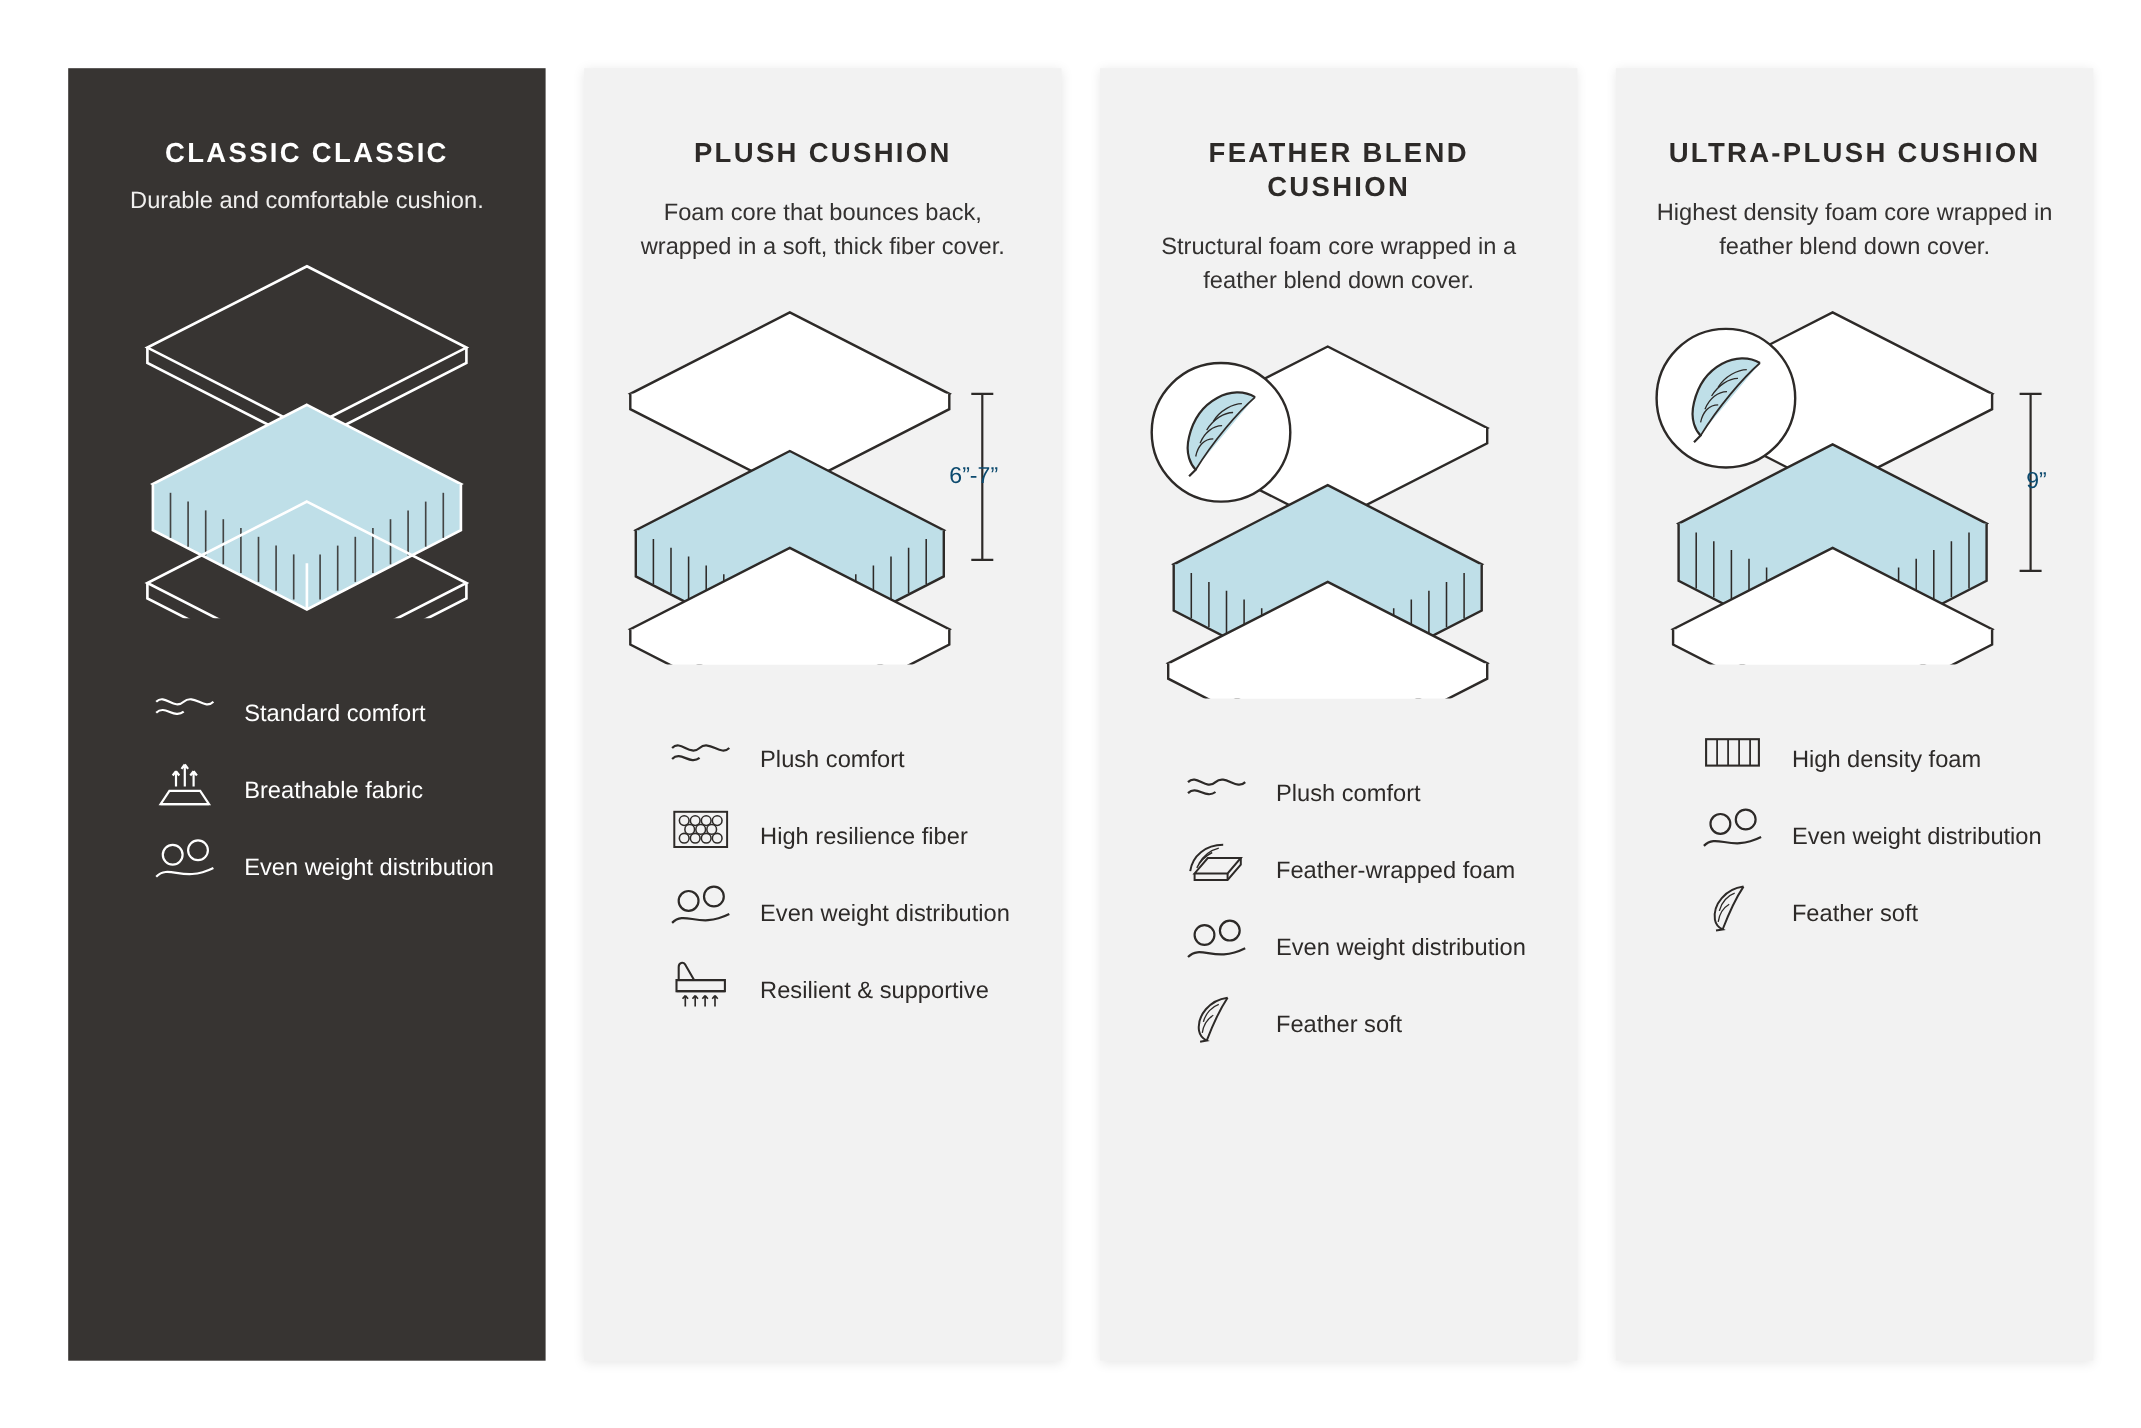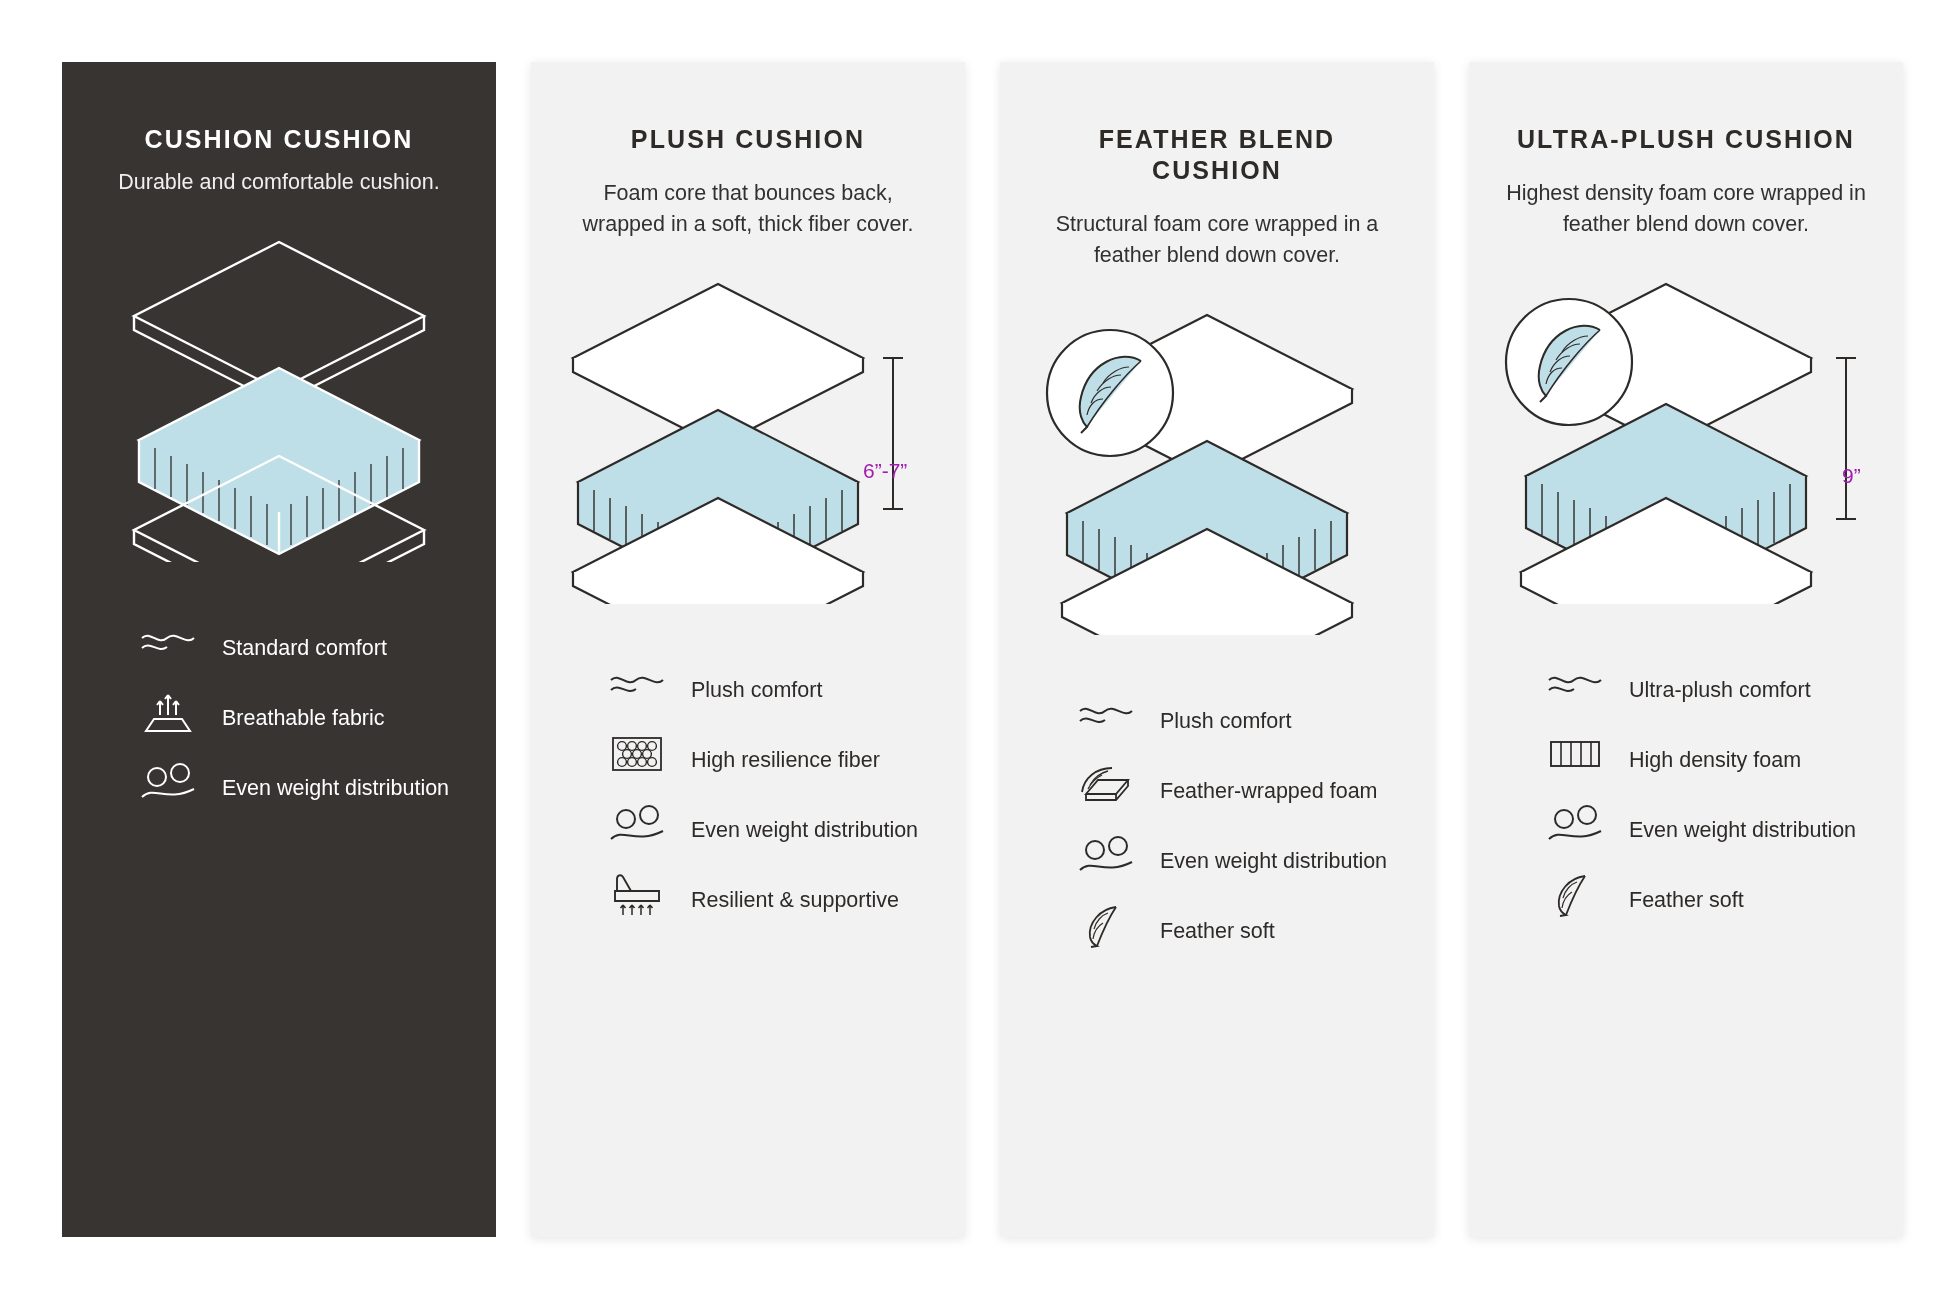--- a/index.html
+++ b/index.html
@@ -89,32 +89,31 @@
     color: #2d2a28;
     line-height: 1.32;
     padding-left: 20px;
     margin-top: 12px;
   }
   .card.dark .feature .flabel { color: #ffffff; }
 
   .dim {
     position: absolute;
     font-size: 21px;
-    color: #a21caf;
-    margin-top: 38px;
+    color: #0c4a6e;
   }
 </style>
 </head>
 <body>
 
 <div class="board">
   <div class="cards">
 
     <div class="card dark">
-      <h2 class="card-title">CUSHION CUSHION</h2>
+      <h2 class="card-title">CLASSIC CLASSIC</h2>
       <p class="card-desc">Durable and comfortable cushion.</p>
 
       <div class="art">
         <svg width="320" height="330" viewBox="0 0 320 330" fill="none" stroke="#ffffff" stroke-width="2.4">
 
           <polygon points="160,10 305,84 160,158 15,84" fill="none"></polygon>
           <polyline points="15,84 15,98 160,172 305,98 305,84" fill="none"></polyline>
           <polyline points="160,158 160,172" fill="none"></polyline>
 
           <polygon points="160,120 305,194 160,268 15,194" fill="#bfdfe8" stroke="#2d2a28" stroke-width="2.2" transform="translate(0,0)" opacity="0"></polygon>
@@ -450,29 +449,20 @@
             <line x1="335" y1="84" x2="355" y2="84"></line>
             <line x1="335" y1="245" x2="355" y2="245"></line>
           </g>
         </svg>
         <div class="dim" style="left:343px; top:152px;">9”</div>
       </div>
 
       <div class="features">
         <div class="feature">
           <span class="fico">
-            <svg width="56" height="26" viewBox="0 0 56 26" fill="none" stroke="#2d2a28" stroke-width="2">
-              <path d="M2 9 C 10 1, 18 17, 27 9 C 36 1, 46 17, 54 9"></path>
-              <path d="M2 19 C 10 11, 18 25, 27 18"></path>
-            </svg>
-          </span>
-          <span class="flabel">Ultra-plush comfort</span>
-        </div>
-        <div class="feature">
-          <span class="fico">
             <svg width="56" height="40" viewBox="0 0 56 40" fill="none" stroke="#2d2a28" stroke-width="1.9">
               <rect x="4" y="8" width="48" height="24"></rect>
               <g stroke-width="1.6">
                 <line x1="14" y1="8" x2="14" y2="32"></line>
                 <line x1="24" y1="8" x2="24" y2="32"></line>
                 <line x1="34" y1="8" x2="34" y2="32"></line>
                 <line x1="44" y1="8" x2="44" y2="32"></line>
               </g>
             </svg>
           </span>

